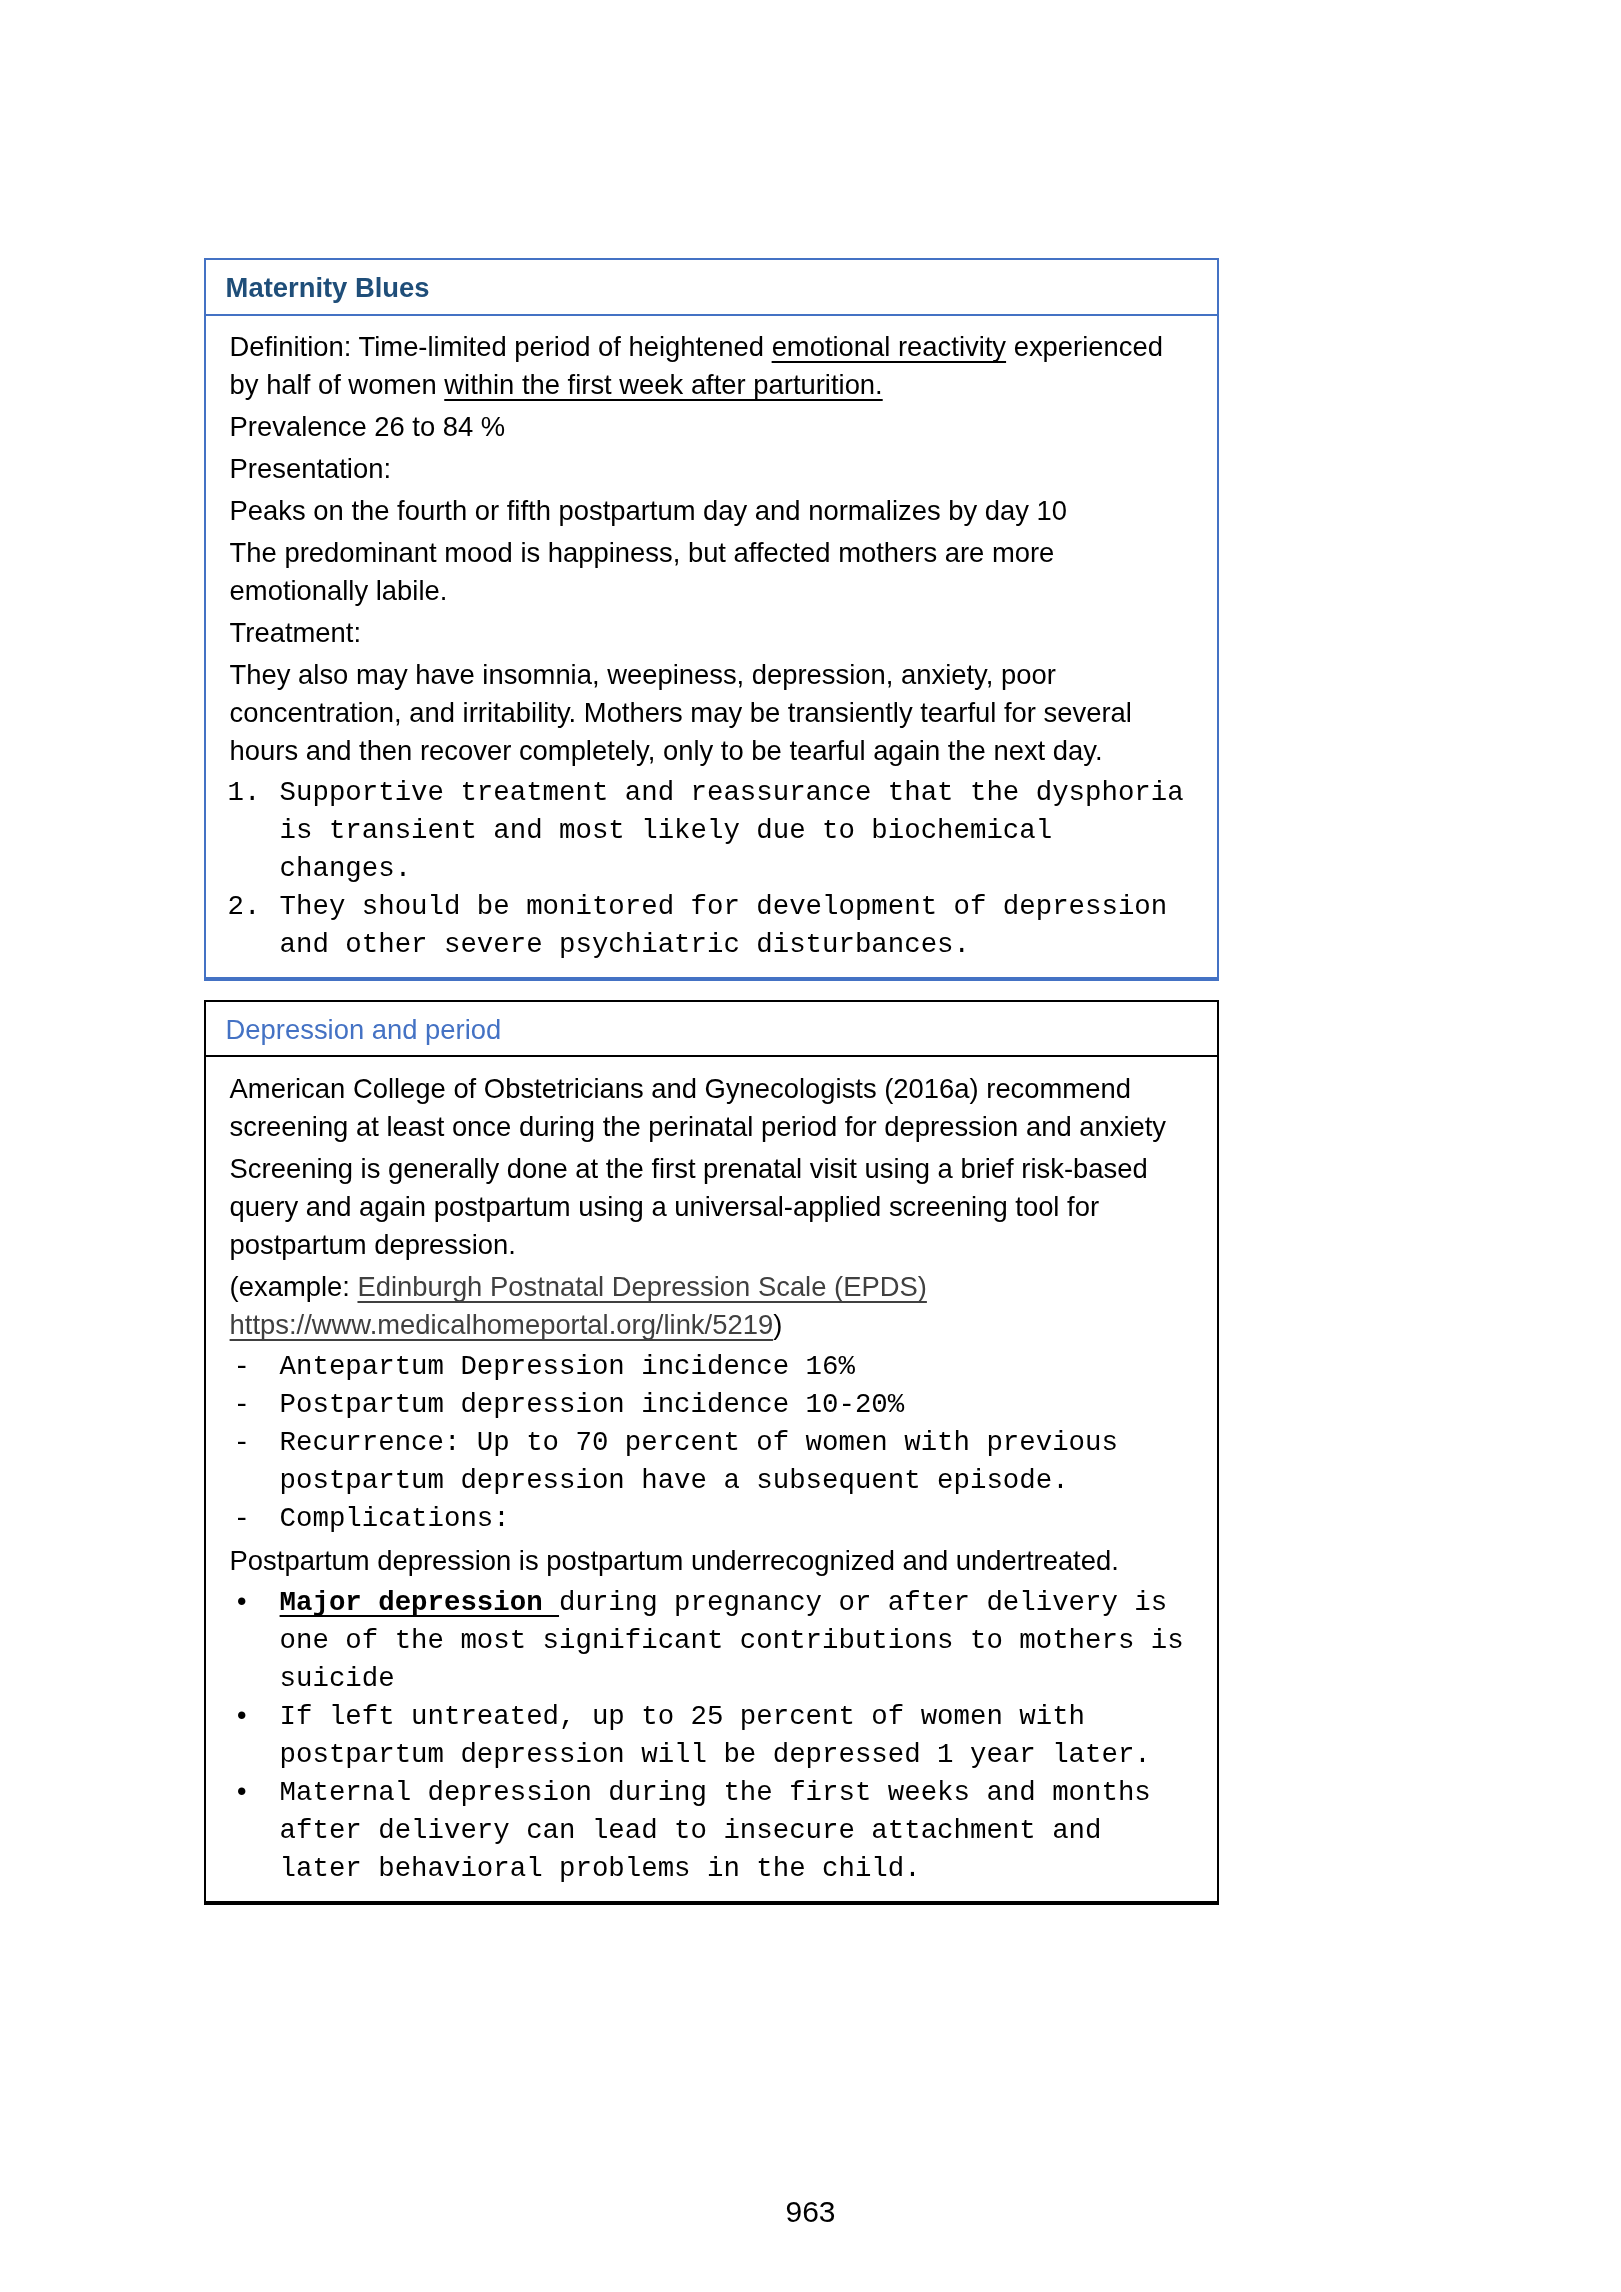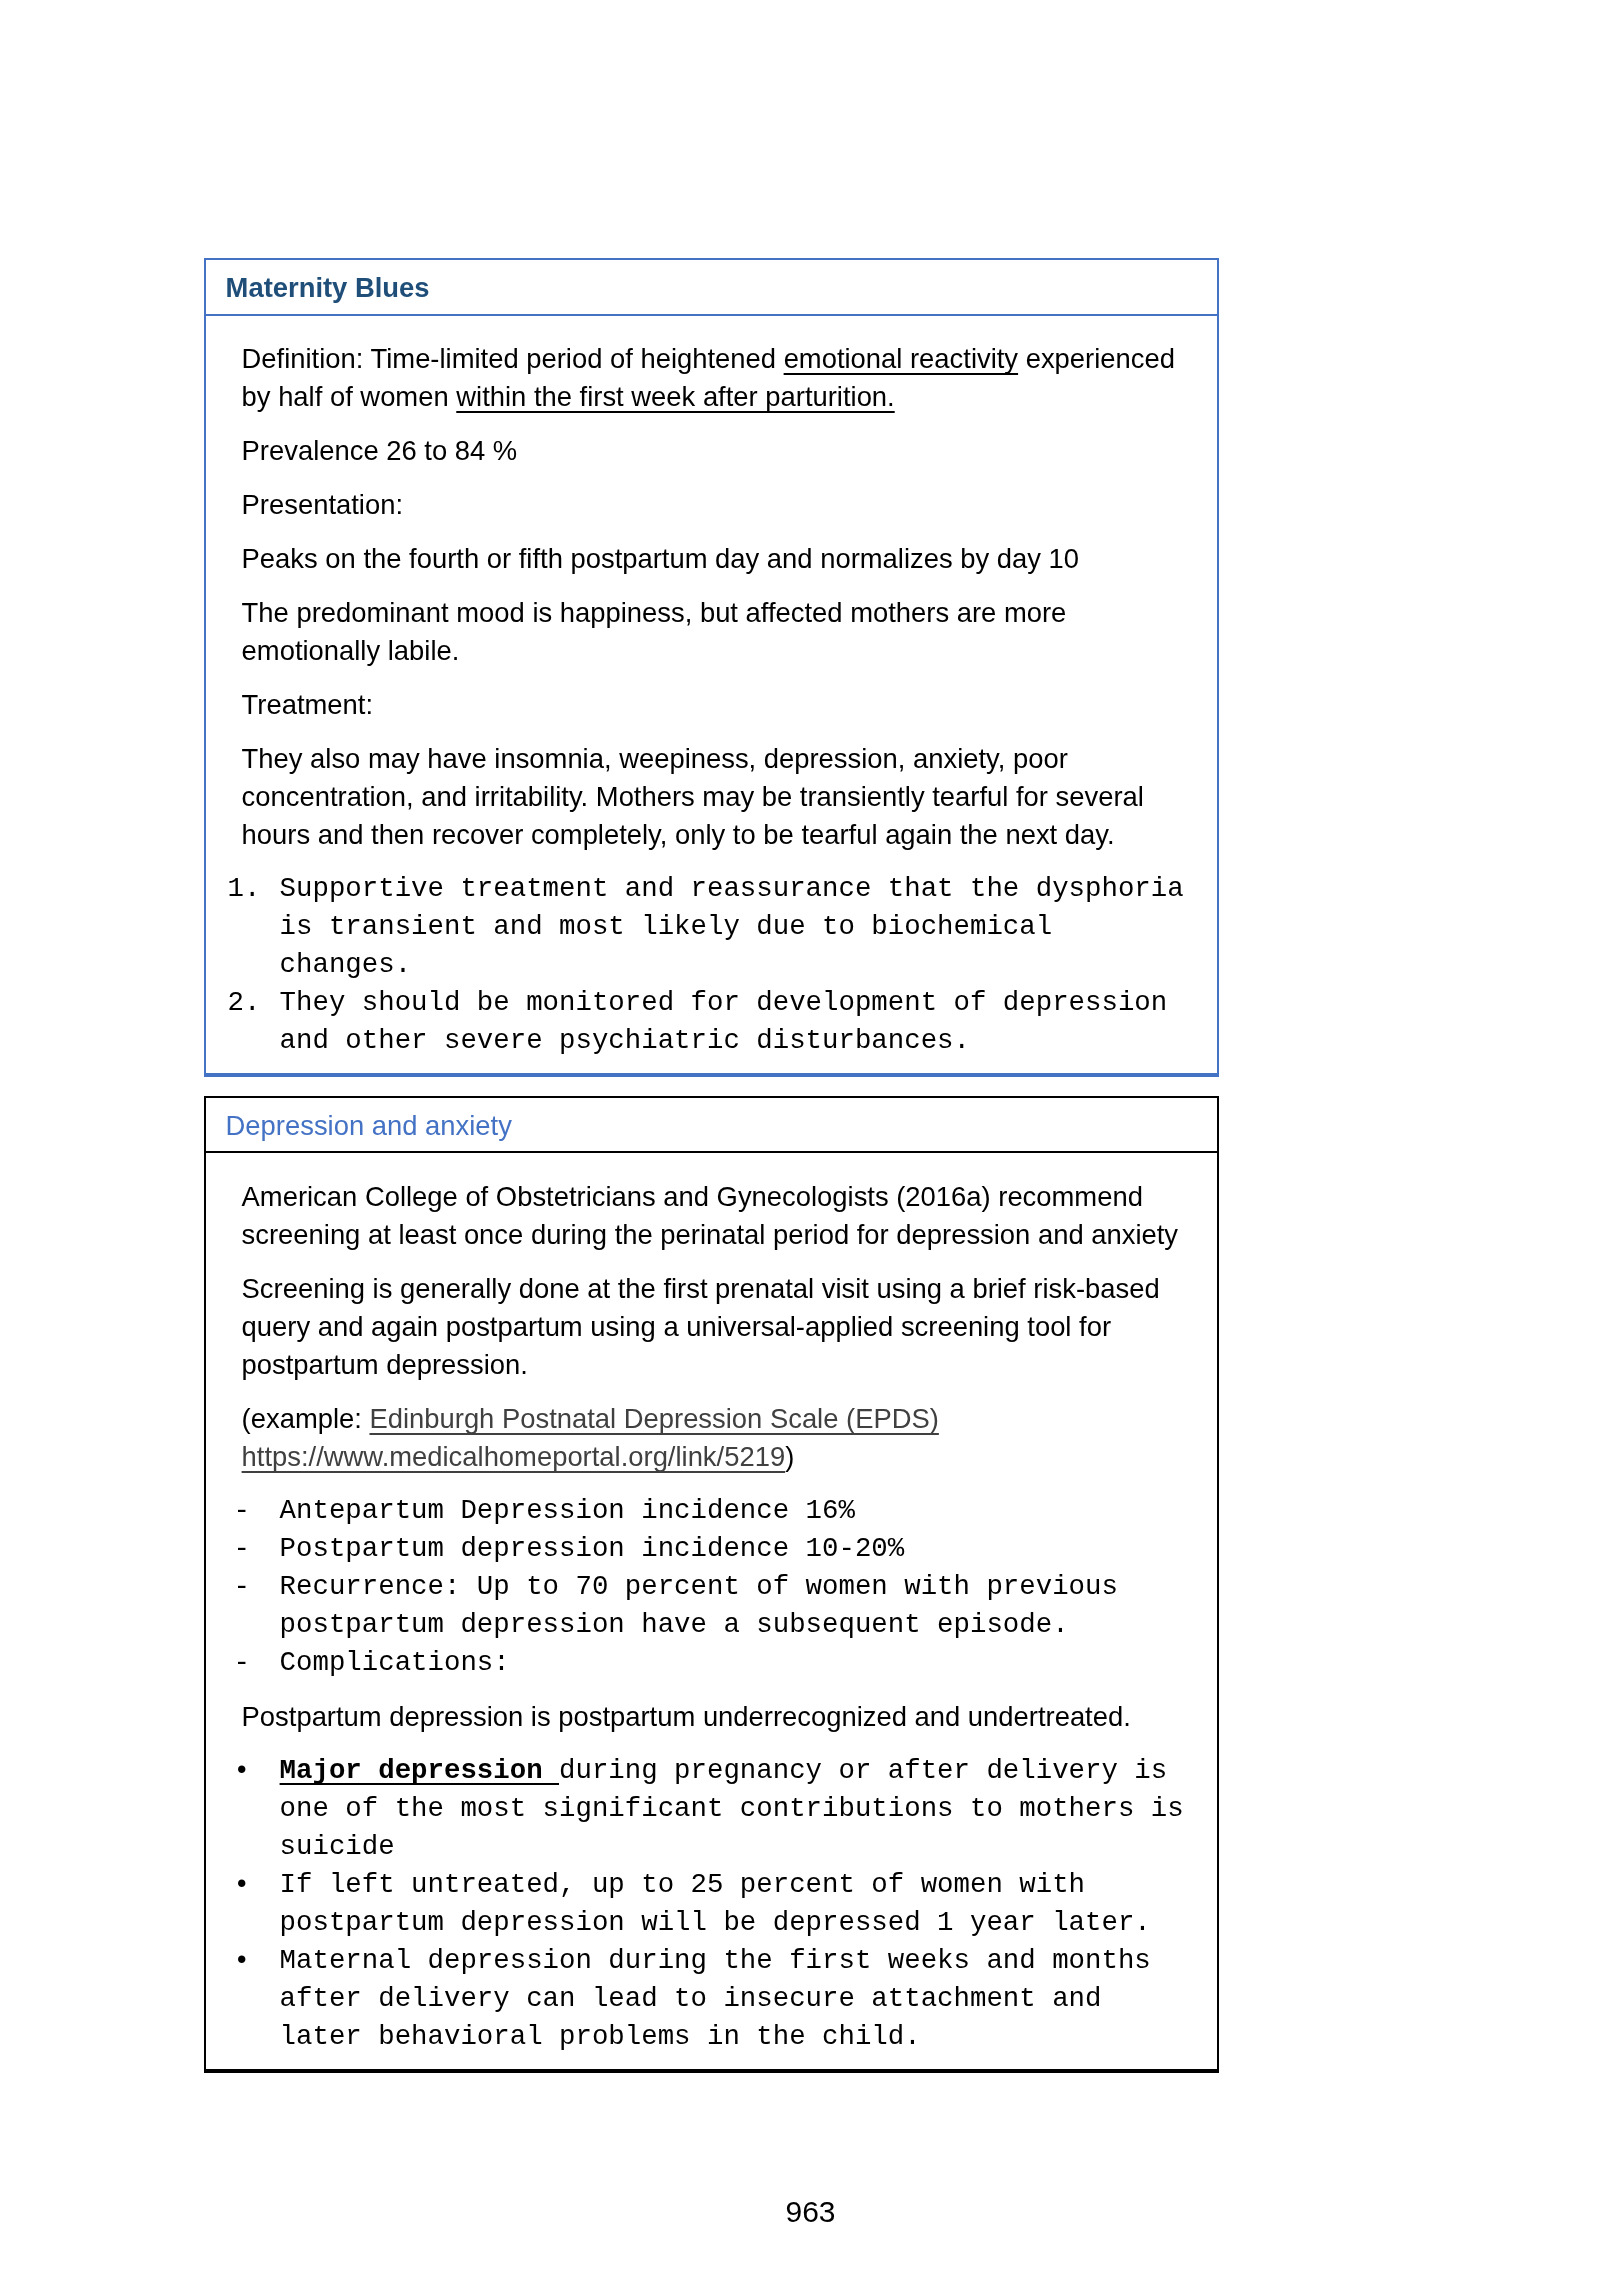--- a/index.html
+++ b/index.html
@@ -41,21 +41,21 @@
   .box-black .box-header {
     color: #4472C4;
     font-weight: normal;
     border-bottom: 2.9px solid #000000;
   }
   .box-body {
     font-size: 27.4px;
     line-height: 38px;
     padding: 8.8px 19.6px 12.7px 19.6px;
   }
-  .box-body p { margin: 16px; }
+  .box-body p { margin: 4px; }
   .u {
     text-decoration: underline;
     text-decoration-thickness: 2px;
     text-underline-offset: 4.9px;
   }
   .link {
     color: #404040;
     text-decoration: underline;
     text-decoration-thickness: 2px;
     text-underline-offset: 4.9px;
@@ -107,21 +107,21 @@
       <p>Treatment:</p>
       <p>They also may have insomnia, weepiness, depression, anxiety, poor concentration, and irritability. Mothers may be transiently tearful for several hours and then recover completely, only to be tearful again the next day.</p>
       <ol class="plain-list num-list">
         <li>Supportive treatment and reassurance that the dysphoria is transient and most likely due to biochemical changes.</li>
         <li>They should be monitored for development of depression and other severe psychiatric disturbances.</li>
       </ol>
     </div>
   </section>
 
   <section class="box box-black">
-    <div class="box-header">Depression and anxiety</div>
+    <div class="box-header">Depression and period</div>
     <div class="box-body">
       <p>American College of Obstetricians and Gynecologists (2016a) recommend screening at least once during the perinatal period for depression and anxiety</p>
       <p>Screening is generally done at the first prenatal visit using a brief risk-based query and again postpartum using a universal-applied screening tool for postpartum depression.</p>
       <p><span>(example: </span><a class="link">Edinburgh Postnatal Depression Scale (EPDS)</a> <a class="link">https://www.medicalhomeportal.org/link/5219</a><span>)</span></p>
       <ul class="plain-list dash-list">
         <li>Antepartum Depression incidence 16%</li>
         <li>Postpartum depression incidence 10-20%</li>
         <li>Recurrence: Up to 70 percent of women with previous postpartum depression have a subsequent episode.</li>
         <li>Complications:</li>
       </ul>

